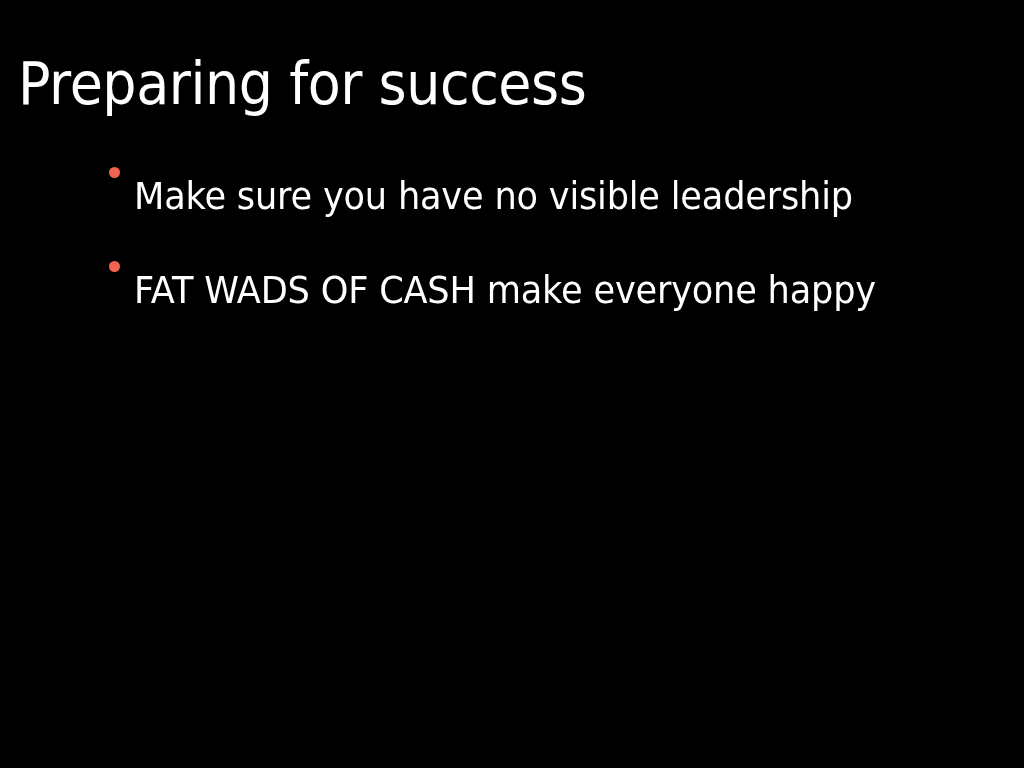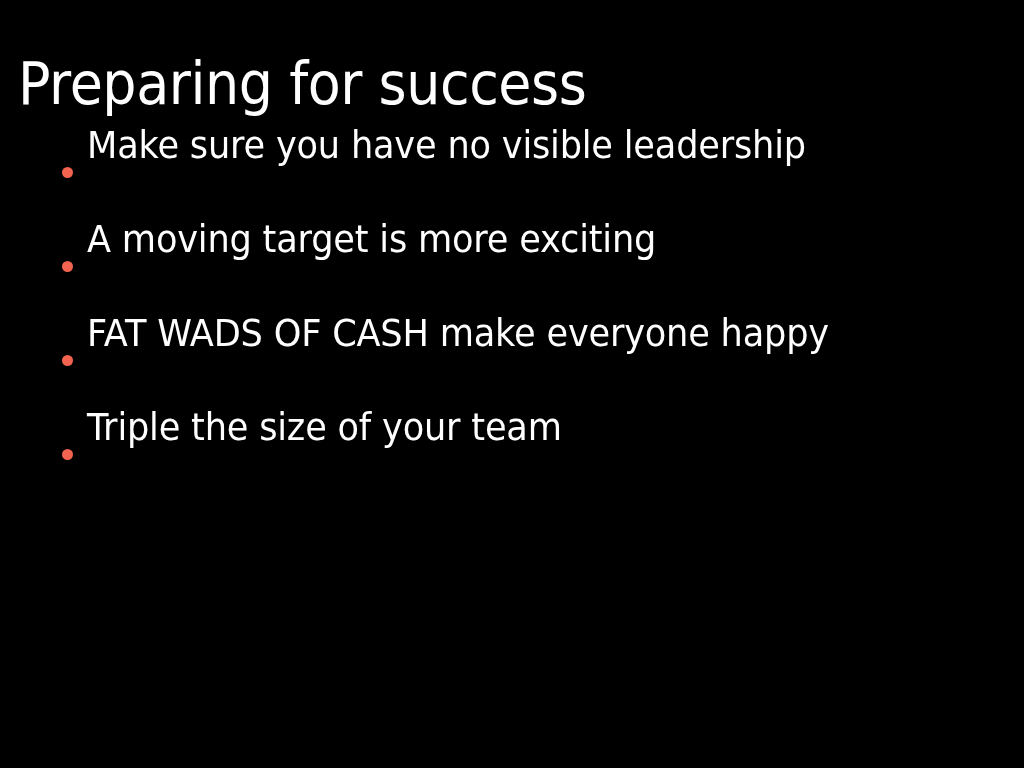--- a/index.html
+++ b/index.html
@@ -42,21 +42,22 @@
     margin: 0;
     padding: 0;
     list-style: none;
   }
 
   .bullet-item {
     position: relative;
     height: 94px;
     padding-left: 87px;
     display: flex;
-    align-items: flex-start;
+    align-items: flex-end;
+    margin-left: 47px;
   }
 
   .bullet-marker {
     position: absolute;
     left: 62px;
     top: 50%;
     width: 11px;
     height: 11px;
     margin-top: -5px;
     border-radius: 50%;
@@ -83,31 +84,23 @@
 
   <h1 id="slide-title" style="color: rgb(255, 255, 255);">Preparing for success</h1>
 
   <ul id="bullet-list">
 
     <li class="bullet-item">
       <span class="bullet-marker" style="background: rgb(242, 100, 79);"></span>
       <span class="bullet-text" style="color: rgb(255, 255, 255);">Make sure you have no visible leadership</span>
     </li>
 
-    <li class="bullet-item">
-      <span class="bullet-marker" style="background: rgb(242, 100, 79);"></span>
-      <span class="bullet-text" style="color: rgb(255, 255, 255);">A moving target is more exciting</span>
-    </li>
 
     <li class="bullet-item">
       <span class="bullet-marker" style="background: rgb(242, 100, 79);"></span>
       <span class="bullet-text" style="color: rgb(255, 255, 255);">FAT WADS OF CASH make everyone happy</span>
     </li>
 
-    <li class="bullet-item">
-      <span class="bullet-marker" style="background: rgb(242, 100, 79);"></span>
-      <span class="bullet-text" style="color: rgb(255, 255, 255);">Triple the size of your team</span>
-    </li>
 
 
 
   </ul>
 </div>
 
 </body></html>

